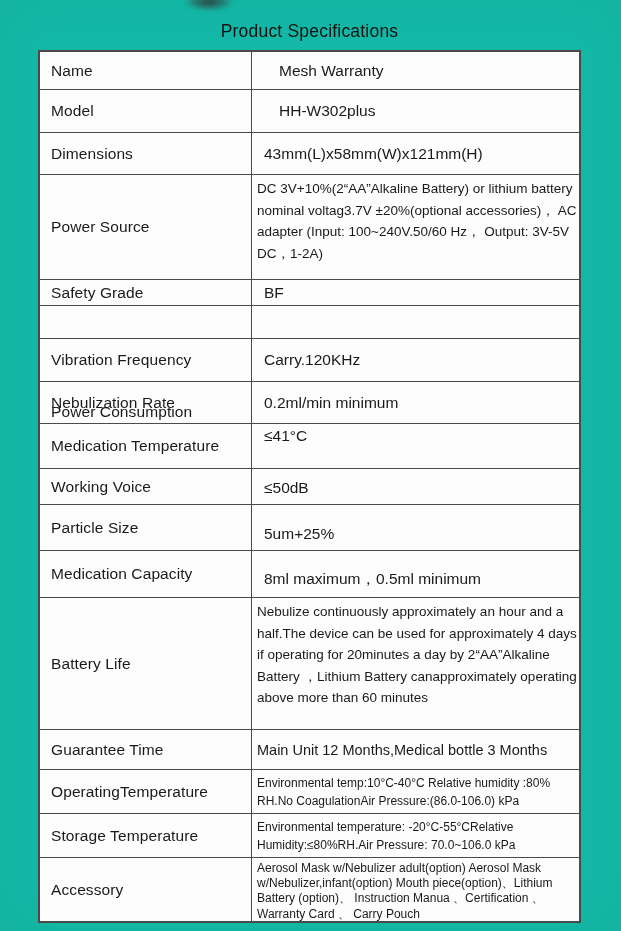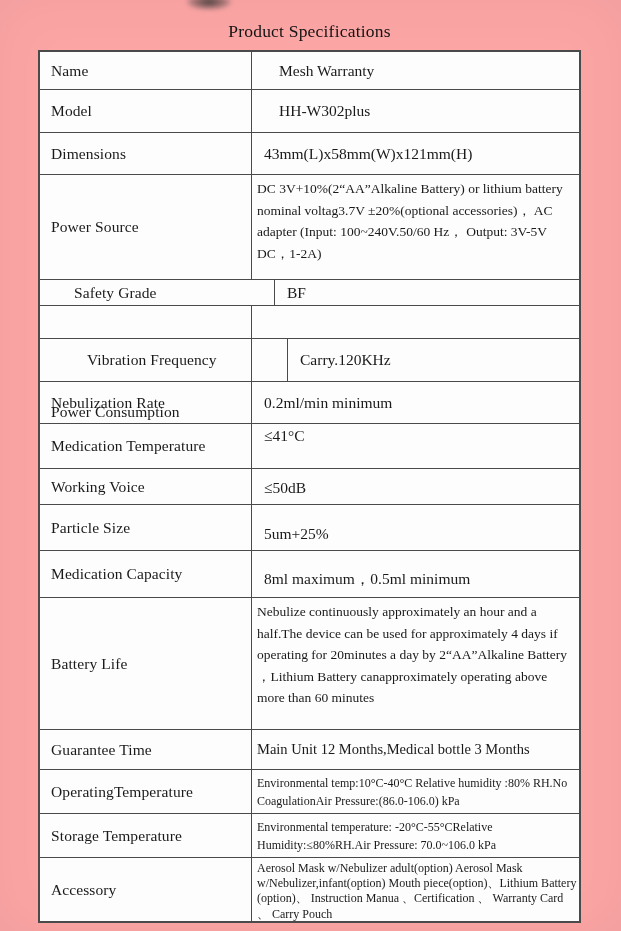--- a/index.html
+++ b/index.html
@@ -7,24 +7,23 @@
   body {
     font-family: "Liberation Sans", sans-serif;
     color: #1e1e1e;
     background: #ffffff;
     position: relative;
     overflow: hidden;
   }
   .page {
     position: absolute;
     inset: 0;
-    background: #fca5a5;
+    background: #14b8a6;
     box-shadow: inset 0 0 60px rgba(0,0,0,0.045);
     filter: blur(0.3px);
-    font-family: Liberation Serif, serif;
   }
   .smudge {
     position: absolute;
     left: 186px;
     top: -6px;
     width: 46px;
     height: 16px;
     background: radial-gradient(ellipse at center, rgba(45,45,45,0.85) 0%, rgba(60,60,60,0.35) 55%, rgba(90,90,90,0) 75%);
     filter: blur(2px);
     border-radius: 50%;
@@ -110,37 +109,37 @@
         </div>
       </div>
       <div class="row" style="height: 105px;">
         <div class="label-cell">
           <span>Power Source</span>
         </div>
         <div class="value-cell v-block">
           <span>DC 3V+10%(2“AA”Alkaline Battery) or lithium battery nominal voltag3.7V ±20%(optional accessories)， AC adapter (Input: 100~240V.50/60 Hz， Output: 3V-5V DC，1-2A)</span>
         </div>
       </div>
-      <div class="row" style="height: 26px; padding-left: 23px;">
+      <div class="row" style="height: 26px;">
         <div class="label-cell">
           <span>Safety Grade</span>
         </div>
         <div class="value-cell v-lg pad-md">
           <span>BF</span>
         </div>
       </div>
       <div class="row" style="height: 33px; flex-direction: column;">
         <div class="label-cell">
           <span>Power Consumption</span>
         </div>
         <div class="value-cell v-lg pad-md vtop">
           <span>Approx.1.5W</span>
         </div>
       </div>
-      <div class="row" style="height: 43px; padding-left: 36px;">
+      <div class="row" style="height: 43px;">
         <div class="label-cell">
           <span>Vibration Frequency</span>
         </div>
         <div class="value-cell v-lg pad-md">
           <span>Carry.120KHz</span>
         </div>
       </div>
       <div class="row" style="height: 42px;">
         <div class="label-cell">
           <span>Nebulization Rate</span>

